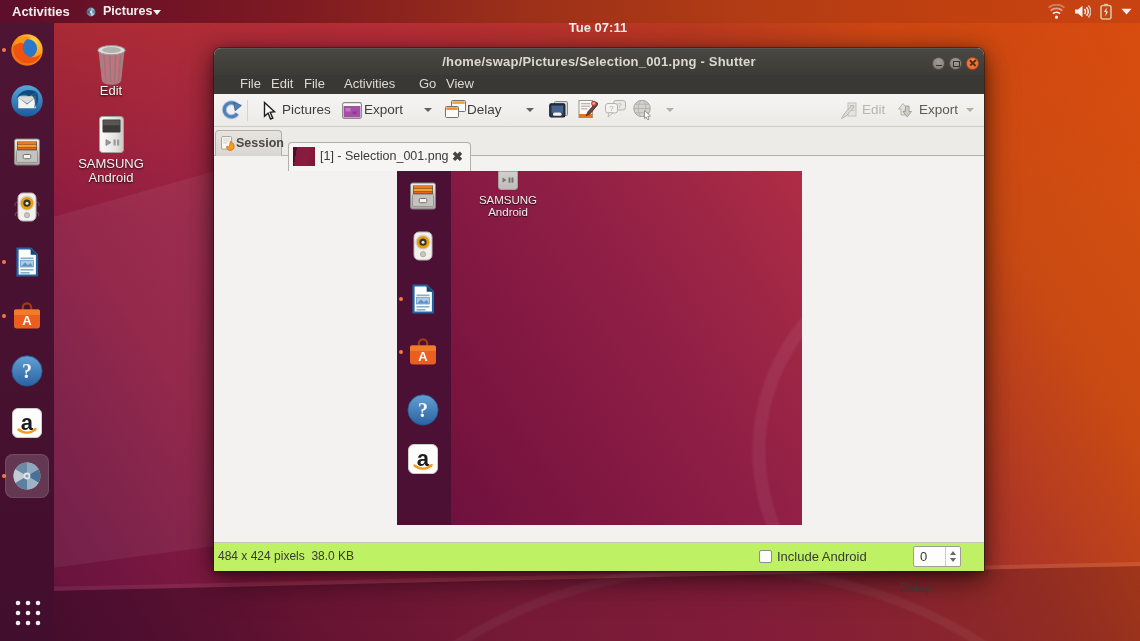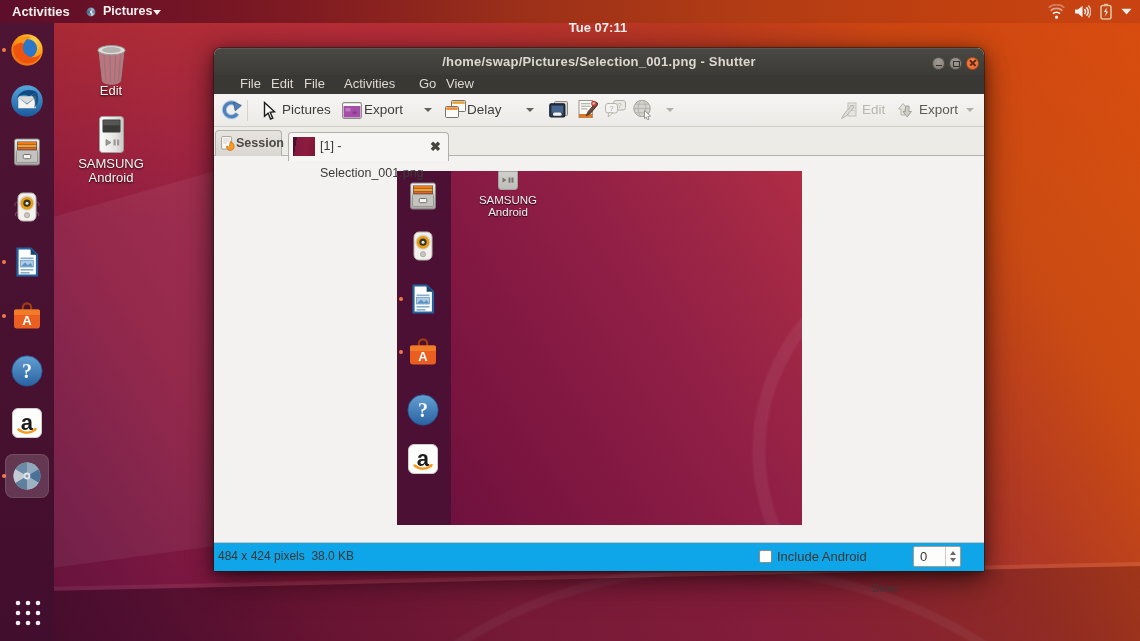--- a/index.html
+++ b/index.html
@@ -57,41 +57,41 @@
 #toolbar{position:absolute;left:0;top:46px;width:770px;height:33px;background:linear-gradient(#f6f5f3,#ebeae7);border-bottom:1px solid #d0cdc7;box-sizing:border-box;}
 .tbi{position:absolute;}
 .tbl{position:absolute;top:0;line-height:32px;font-size:13.5px;color:#3f3e3b;}
 .tbl.gray{color:#b9b6af;}
 .tsep{position:absolute;left:33px;top:6px;width:1px;height:21px;background:#d6d3cd;}
 .tcaret{position:absolute;width:0;height:0;border-left:4px solid transparent;border-right:4px solid transparent;border-top:4.5px solid #63615c;top:14px;}
 .tcaret.gray{border-top-color:#b3b0a9;}
 #tabstrip{position:absolute;left:0;top:79px;width:770px;height:29px;background:#edebe8;border-bottom:1px solid #b5b1ab;box-sizing:border-box;}
 #tab1{position:absolute;left:1px;top:3px;width:67px;height:26px;background:linear-gradient(#e7e4e0,#dad7d2);border:1px solid #b3afa9;border-bottom:none;border-radius:4px 4px 0 0;box-sizing:border-box;text-decoration:underline;}
 #tab1 .tx{position:absolute;left:20px;top:0;line-height:24px;font-size:12.5px;font-weight:bold;color:#4b4a47;}
-#tab2{position:absolute;left:74px;top:5px;width:161px;height:29px;background:#f6f5f3;border:1px solid #b3afa9;border-bottom:none;border-radius:4px 4px 0 0;box-sizing:border-box;z-index:2;text-decoration:underline;}
+#tab2{position:absolute;left:74px;top:15px;width:183px;height:29px;background:#f6f5f3;border:1px solid #b3afa9;border-bottom:none;border-radius:4px 4px 0 0;box-sizing:border-box;z-index:2;text-decoration:underline;}
 #tab2 .th{position:absolute;left:4px;top:4px;width:22px;height:19px;background:linear-gradient(100deg,#4c0e2f 4px,#821a3d 4px,#8c1b40 60%,#7c1636);}
 #tab2 .tx{position:absolute;left:31px;top:0;line-height:27px;font-size:12.5px;color:#3b3a38;}
 #tab2 .cl{position:absolute;right:7px;top:0;line-height:27px;font-size:13px;font-weight:bold;color:#45443f;}
 #content{position:absolute;left:0;top:108px;width:770px;height:386px;background:#f3f2f0;}
 
 #preview{position:absolute;left:183px;top:123px;width:405px;height:354px;overflow:hidden;
  background:
   radial-gradient(circle 215px at 561px 280px, rgba(255,255,255,0) 191px, rgba(255,255,255,0.06) 194px, rgba(255,255,255,0.06) 204px, rgba(255,255,255,0) 207px),
   linear-gradient(57deg, #680e3e 0%, #78143f 22%, #861a43 45%, #932046 65%, #9f2745 82%, #b02c45 100%);}
 #pdock{position:absolute;left:0;top:0;width:54px;height:354px;background:#4b1034;}
 .pki{position:absolute;left:9px;}
 .pdot{position:absolute;left:2px;width:4px;height:4px;border-radius:50%;background:#f47845;}
 #psam{position:absolute;left:101px;top:0;width:20px;height:19px;background:linear-gradient(#d2d0cd,#bfbdba);border:1px solid #a5a29e;border-radius:0 0 3px 3px;box-sizing:border-box;}
 .plabel{position:absolute;color:#f2f0ee;font-size:11.5px;text-align:center;text-shadow:0 1px 1px rgba(0,0,0,0.8);width:80px;line-height:12px;}
 
-#statusbar{position:absolute;left:0;top:494px;width:770px;height:29px;background:#0ea5e9;border-top:1px solid #c8c5bf;box-sizing:border-box;font-size:12px;color:#393836;}
+#statusbar{position:absolute;left:0;top:494px;width:770px;height:29px;background:#bef264;border-top:1px solid #c8c5bf;box-sizing:border-box;font-size:12px;color:#393836;}
 #statusbar .sz{position:absolute;left:4px;top:0;line-height:27px;}
 #statusbar .cb{position:absolute;left:545px;top:7px;width:13px;height:13px;background:#fdfdfc;border:1px solid #908d87;border-radius:2px;box-sizing:border-box;}
 #statusbar .ic{position:absolute;left:563px;top:0;line-height:27px;font-size:13px;}
-#statusbar .dl{position:absolute;left:658px;top:0;line-height:27px;font-size:10px;margin-top:32px;}
+#statusbar .dl{position:absolute;left:686px;top:0;line-height:27px;font-size:12px;margin-top:32px;}
 #statusbar .spin{position:absolute;left:699px;top:3px;width:48px;height:21px;background:#fdfdfc;border:1px solid #a09d97;border-radius:2px;box-sizing:border-box;}
 #statusbar .spin .v{position:absolute;left:6px;top:0;line-height:19px;font-size:13px;}
 #statusbar .spin .sep{position:absolute;left:31px;top:0;width:1px;height:19px;background:#cfccc6;}
 #statusbar .up{position:absolute;left:36px;top:4px;width:0;height:0;border-left:3.5px solid transparent;border-right:3.5px solid transparent;border-bottom:4px solid #6b6964;}
 #statusbar .dn{position:absolute;left:36px;top:11px;width:0;height:0;border-left:3.5px solid transparent;border-right:3.5px solid transparent;border-top:4px solid #6b6964;}
 </style>
 </head>
 <body>
 <div id="desktop">
  <div id="wpband"></div>

